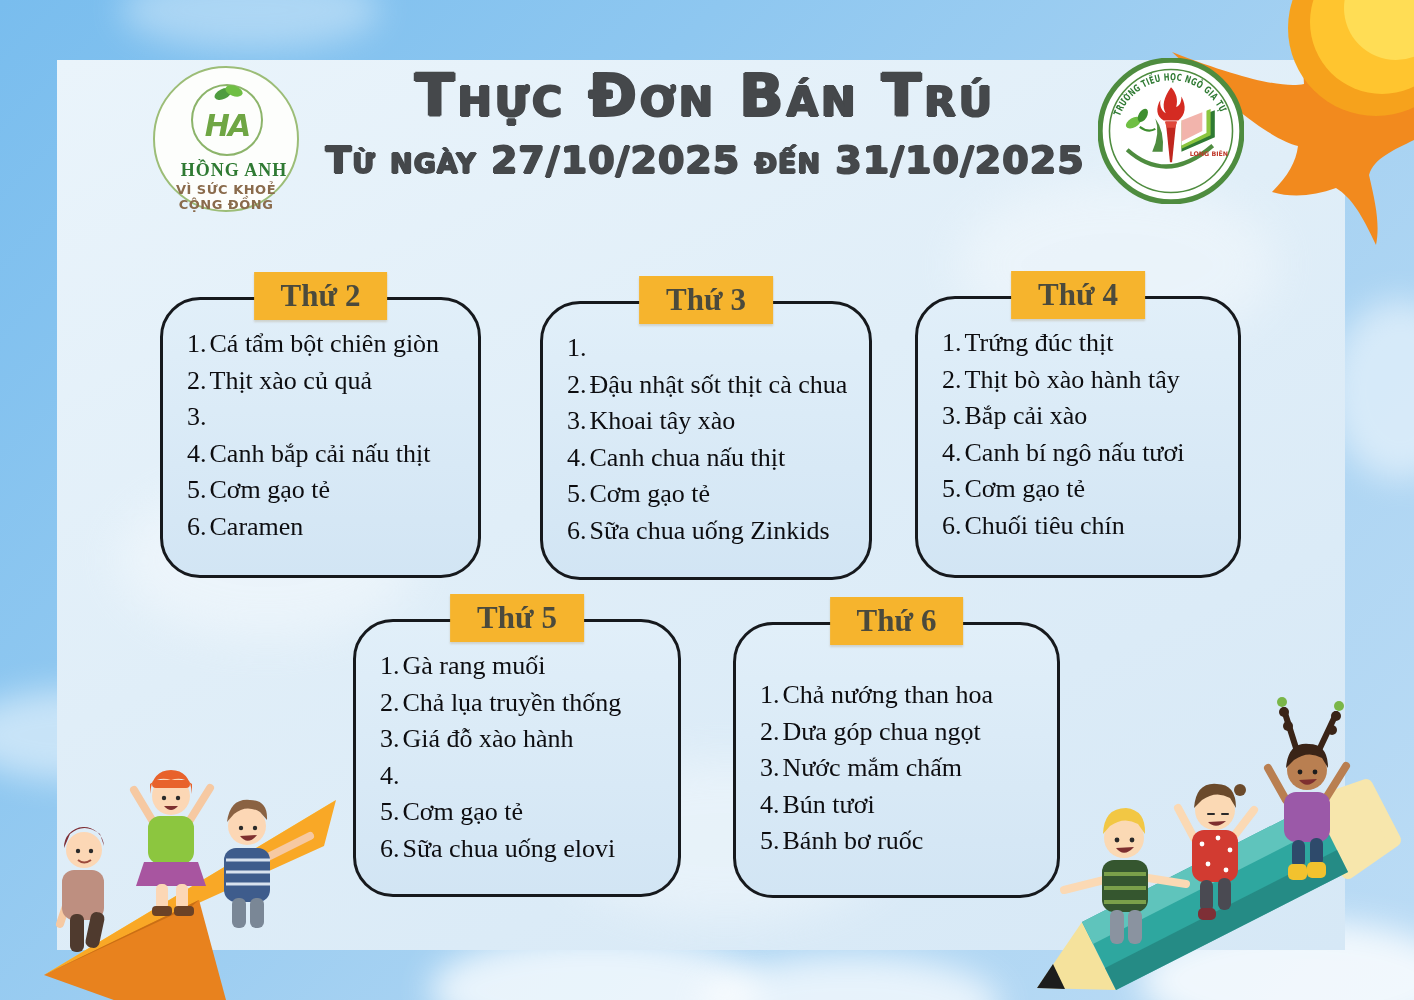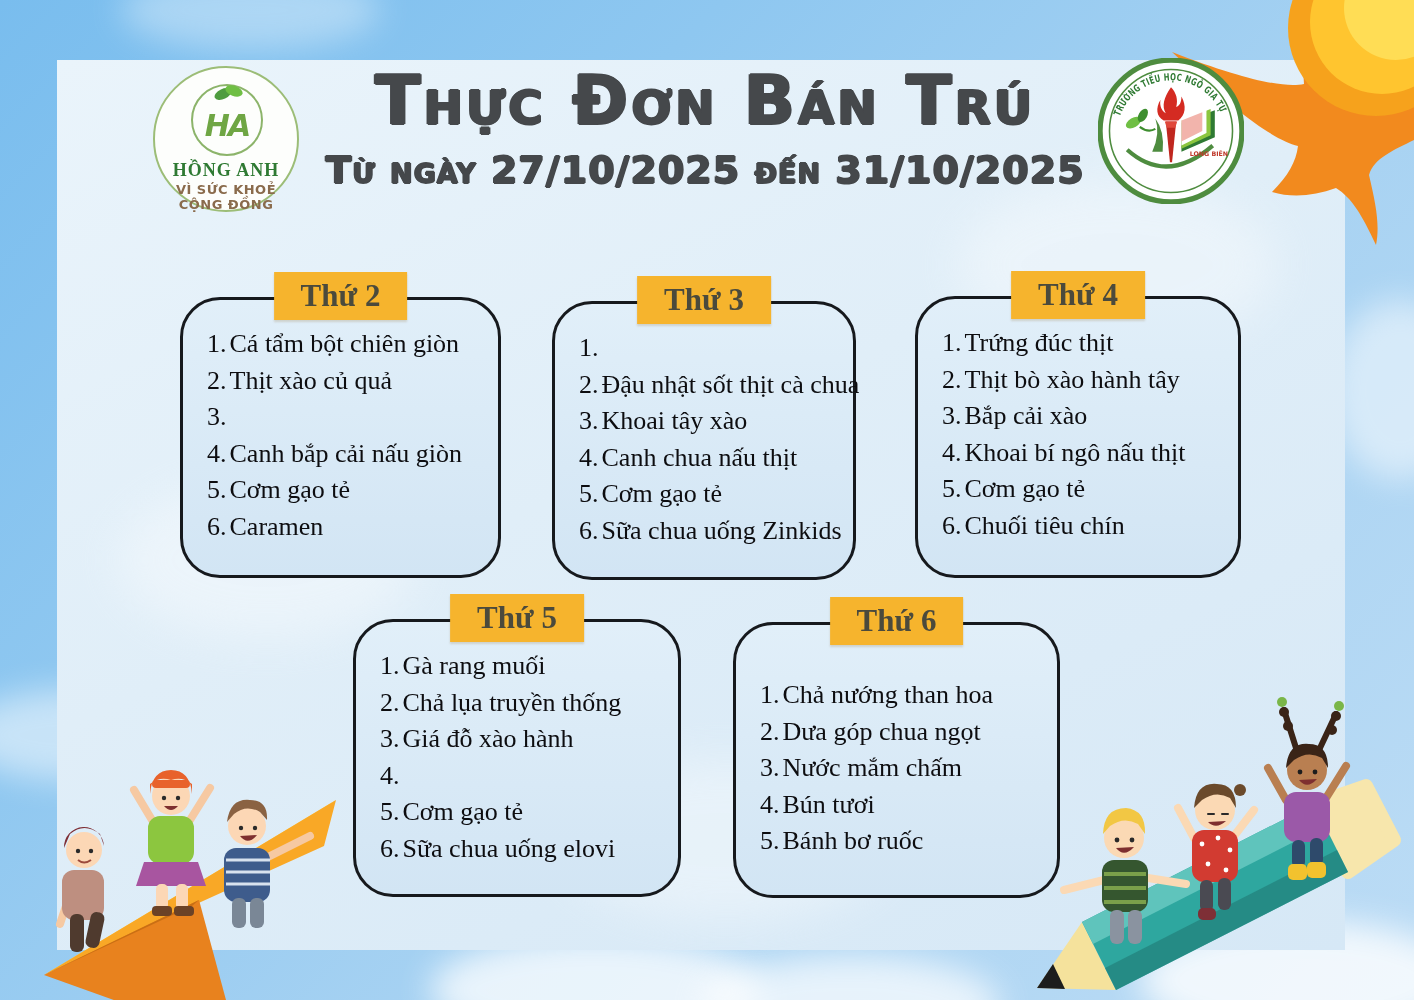--- a/index.html
+++ b/index.html
@@ -8,34 +8,34 @@
     background:linear-gradient(135deg,#79bdee 0%,#8ec7f0 30%,#a7d2f2 60%,#bcdcf5 100%);}
   .cloud{position:absolute;background:#ffffff;border-radius:50%;filter:blur(16px);}
   
   .panel{position:absolute;left:57px;top:60px;width:1288px;height:890px;
     background:linear-gradient(155deg,#eaf4fb 0%,#e0eef8 45%,#d6e8f6 100%);}
   .panel .haze{position:absolute;background:#fff;opacity:.35;border-radius:50%;filter:blur(22px);}
 
   
   .title-wrap{position:absolute;left:315px;top:62px;width:780px;text-align:center;
     color:#45484b;font-weight:bold;font-variant:small-caps;}
-  .main-title{font-size:67px;letter-spacing:3px;
+  .main-title{font-size:58px;letter-spacing:3px;
     text-shadow:1.3px 0 currentColor,-1.3px 0 currentColor,0 1.3px currentColor,0 -1.3px currentColor;}
   .sub-title{font-size:38px;margin-top:8px;letter-spacing:1px;
     text-shadow:1px 0 currentColor,-1px 0 currentColor,0 1px currentColor,0 -1px currentColor;}
 
   
   .logo-left{position:absolute;left:153px;top:66px;width:146px;height:146px;border-radius:50%;
     background:#fdfefc;border:2px solid #9cbd77;box-sizing:border-box;text-align:center;}
   .monogram-ring{position:absolute;left:36px;top:16px;width:72px;height:72px;border-radius:50%;
     border:2px solid #8cb46a;box-sizing:border-box;}
   .monogram-ring svg{position:absolute;left:20px;top:-4px;}
   .monogram{position:absolute;left:0;top:22px;width:100%;text-align:center;
     color:#6fa644;font-size:30px;font-weight:bold;font-style:italic;letter-spacing:-2px;}
-  .logo-left .name{position:absolute;left:0;top:92px;width:100%;color:#2f7a33;
+  .logo-left .name{position:absolute;left:8px;top:92px;width:100%;color:#2f7a33;
     font-family:"Liberation Serif",serif;font-weight:bold;font-size:18px;letter-spacing:1px;}
   .logo-left .tagline{position:absolute;left:0;top:114px;width:100%;color:#8a6b4c;
     font-size:13px;font-weight:bold;letter-spacing:.5px;}
 
   
   .logo-right{position:absolute;left:1098px;top:58px;width:146px;height:146px;}
 
   
   .sun{position:absolute;right:0;top:0;width:250px;height:245px;}
 
@@ -43,22 +43,22 @@
   .card{position:absolute;background:linear-gradient(180deg,#e1eff9 0%,#d2e5f4 100%);
     border:3.5px solid #16191d;border-radius:40px;box-sizing:border-box;}
   .card-header{position:absolute;top:-28px;left:50%;transform:translateX(-50%);
     background:#f6b42d;color:#4b4a3c;font-family:"Liberation Serif",serif;font-weight:bold;
     font-size:31px;line-height:1;padding:8px 27px 9px;white-space:nowrap;
     box-shadow:0 2px 2px rgba(120,80,0,.18);}
   .menu-list{list-style:none;margin:0;padding:26px 12px 0 24px;
     font-family:"Liberation Serif",serif;font-size:26px;color:#0d0d10;}
   .menu-list li{display:flex;line-height:36.5px;white-space:nowrap;}
   .menu-list .num{margin-right:3px;}
-  .card-1{left:160px;top:297px;width:321px;height:281px;margin-left:20px;}
-  .card-2{left:552px;top:301px;width:304px;height:279px;}
+  .card-1{left:160px;top:297px;width:321px;height:281px;}
+  .card-2{left:540px;top:301px;width:332px;height:279px;}
   .card-3{left:915px;top:296px;width:326px;height:282px;}
   .card-4{left:353px;top:619px;width:328px;height:278px;}
   .card-5{left:733px;top:622px;width:327px;height:276px;}
   .card-5 .menu-list{padding-top:52px;}
 
   .kids-left{position:absolute;left:-6px;top:688px;width:362px;height:318px;}
   .kids-right{position:absolute;left:1002px;top:638px;width:412px;height:362px;}
 </style>
 </head>
 <body>
@@ -151,21 +151,21 @@
         </li>
         <li>
           <span class="num">2.</span>
           <span>Thịt xào củ quả</span>
         </li>
         <li>
           <span class="num">3.</span>
         </li>
         <li>
           <span class="num">4.</span>
-          <span>Canh bắp cải nấu giòn</span>
+          <span>Canh bắp cải nấu thịt</span>
         </li>
         <li>
           <span class="num">5.</span>
           <span>Cơm gạo tẻ</span>
         </li>
         <li>
           <span class="num">6.</span>
           <span>Caramen</span>
         </li>
       </ol>
@@ -208,21 +208,21 @@
         <li>
           <span class="num">2.</span>
           <span>Thịt bò xào hành tây</span>
         </li>
         <li>
           <span class="num">3.</span>
           <span>Bắp cải xào</span>
         </li>
         <li>
           <span class="num">4.</span>
-          <span>Khoai bí ngô nấu thịt</span>
+          <span>Canh bí ngô nấu tươi</span>
         </li>
         <li>
           <span class="num">5.</span>
           <span>Cơm gạo tẻ</span>
         </li>
         <li>
           <span class="num">6.</span>
           <span>Chuối tiêu chín</span>
         </li>
       </ol>

